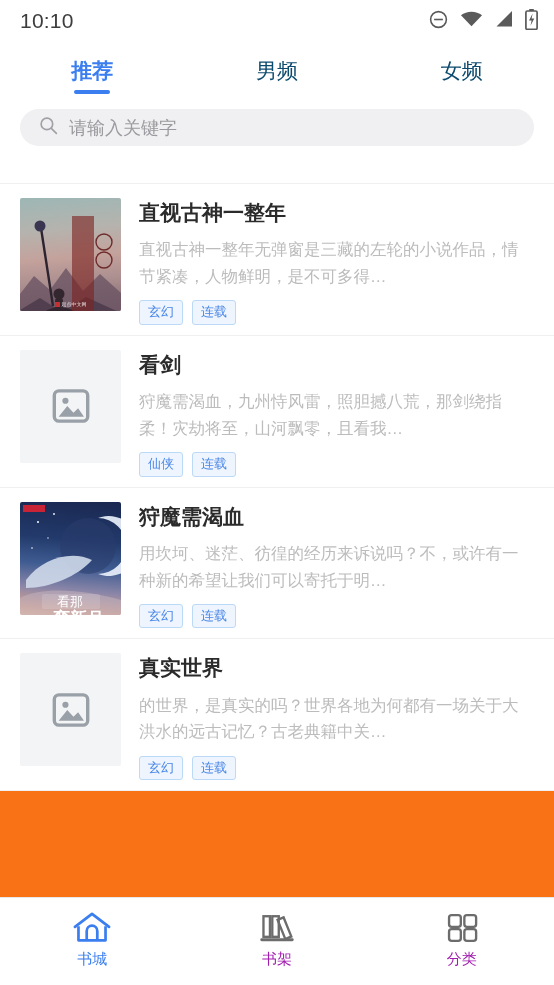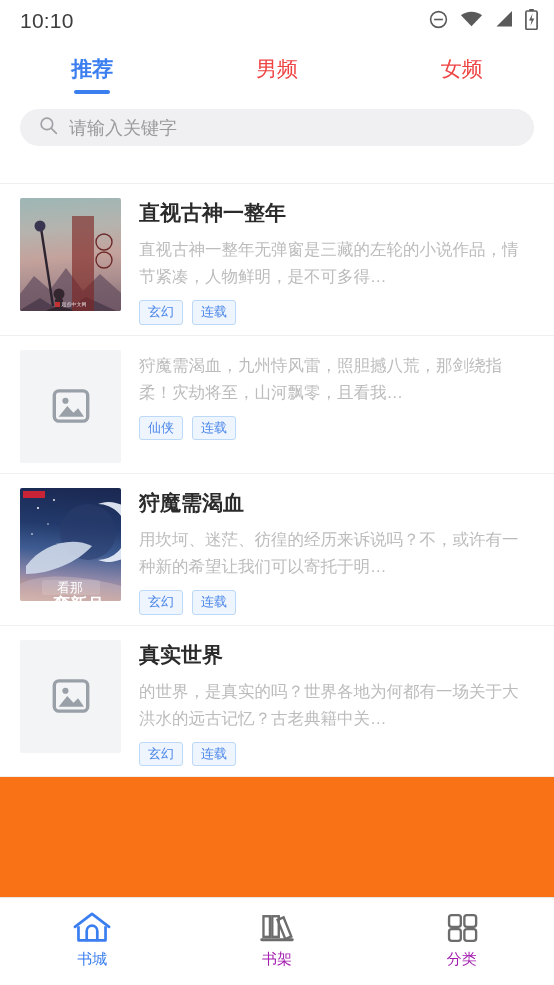--- a/index.html
+++ b/index.html
@@ -13,27 +13,27 @@
   
   .status-bar{
     height:42px; display:flex; align-items:center;
     justify-content:space-between; padding:0 16px 0 20px;
   }
   .status-time{ font-size:21px; color:#3d3d3d; letter-spacing:.2px; }
   .status-icons{ display:flex; align-items:center; gap:11px; }
 
   
   .tabs{
-    height:56px; display:flex; align-items:stretch;font-family:Liberation Mono, monospace;
+    height:56px; display:flex; align-items:stretch;
   }
   .tab{
     flex:1; display:flex; flex-direction:column;
     align-items:center; justify-content:center; position:relative;
   }
-  .tab-label{ font-size:21px; color:#ef4444; line-height:1; }
+  .tab-label{ font-size:21px; color:#0c4a6e; line-height:1; }
   .tab.active .tab-label{ color:#3a7ef0; font-weight:bold; }
   .tab-underline{
     position:absolute; bottom:4px; width:36px; height:4px;
     border-radius:2px; background:#3a7ef0;
   }
   .tab:not(.active) .tab-underline{ display:none; }
 
   
   .search-wrap{ padding:11px 20px 12px 20px; }
   .search-box{
@@ -218,20 +218,21 @@
     <div class="cover">
       <div class="cover-ph">
         <svg width="38" height="34" viewBox="0 0 24 22">
           <rect x="1.2" y="1.2" width="21.6" height="19.6" rx="3" fill="none" stroke="#9aa0a8" stroke-width="2.2"></rect>
           <circle cx="8.4" cy="7.6" r="2" fill="#9aa0a8"></circle>
           <path d="M4 18 L9.6 11 L13.6 15.4 L16.6 12.4 L20.4 18 Z" fill="#9aa0a8"></path>
         </svg>
       </div>
     </div>
     <div class="book-info">
+      <div class="book-title">看剑</div>
       <div class="book-desc">狩魔需渴血，九州恃风雷，照胆撼八荒，那剑绕指柔！灾劫将至，山河飘零，且看我…</div>
       <div class="tag-row">
         <span class="tag">仙侠</span>
         <span class="tag">连载</span>
       </div>
     </div>
   </div>
 
   <div class="book-row">
     <div class="cover">

